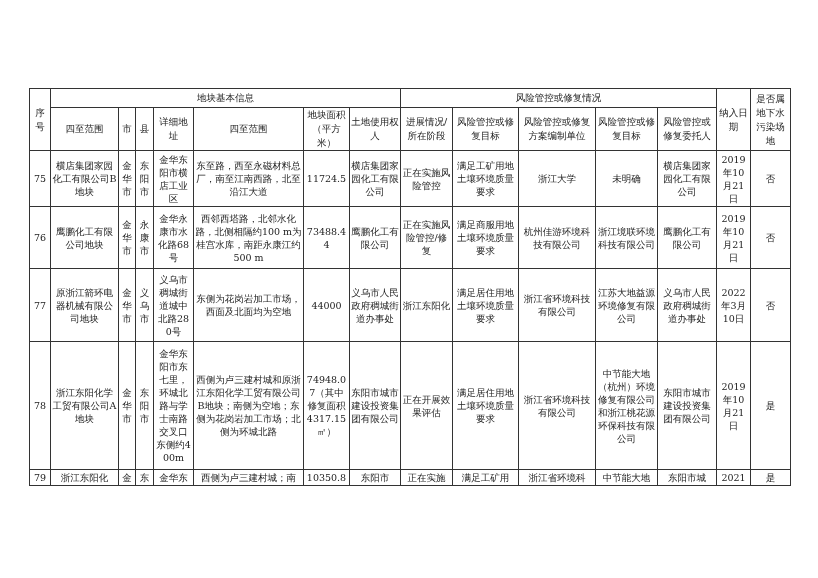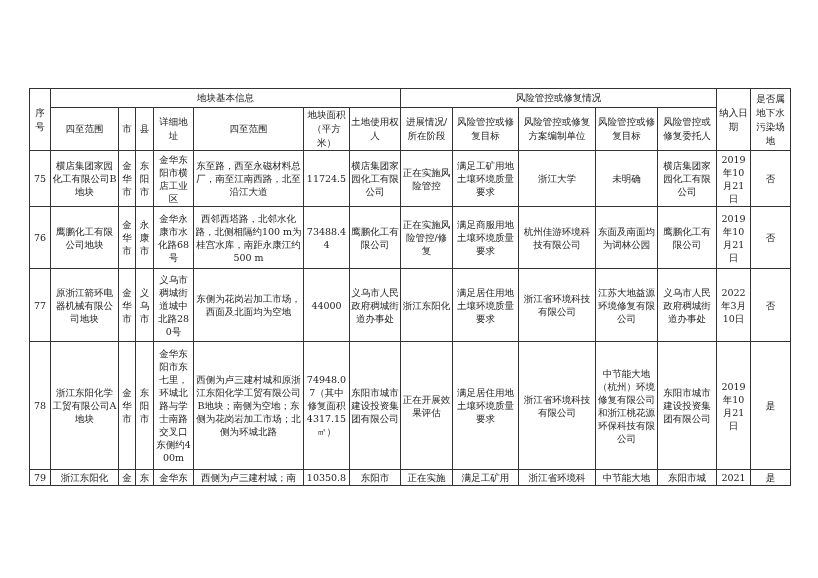--- a/index.html
+++ b/index.html
@@ -84,21 +84,21 @@
       <td>鹰鹏化工有限公司地块</td>
       <td>金华市</td>
       <td>永康市</td>
       <td>金华永康市水化路68号</td>
       <td>西邻西塔路，北邻水化路，北侧相隔约100 m为桂宫水库，南距永康江约500 m</td>
       <td>73488.44</td>
       <td>鹰鹏化工有限公司</td>
       <td>正在实施风险管控/修复</td>
       <td>满足商服用地土壤环境质量要求</td>
       <td>杭州佳游环境科技有限公司</td>
-      <td>东面及南面均为词林公园</td>
+      <td>浙江境联环境科技有限公司</td>
       <td>鹰鹏化工有限公司</td>
       <td>2019年10月21日</td>
       <td>否</td>
     </tr>
     <tr class="r77">
       <td>77</td>
       <td>原浙江箭环电器机械有限公司地块</td>
       <td>金华市</td>
       <td>义乌市</td>
       <td>义乌市稠城街道城中北路280号</td>

